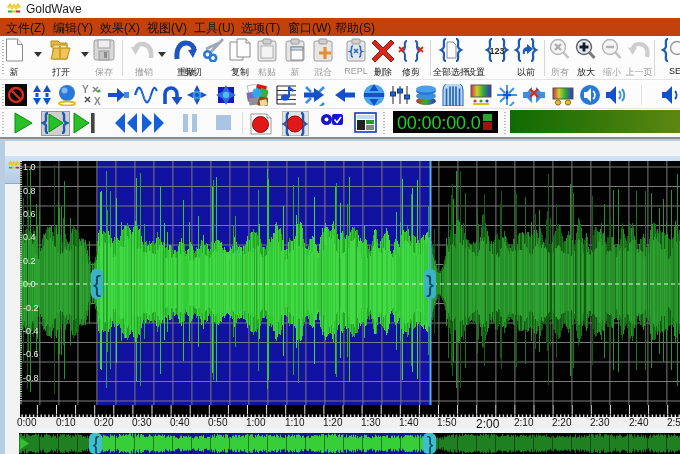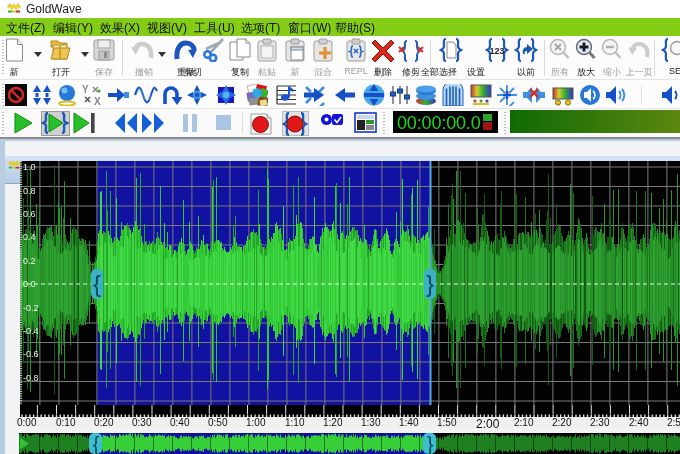--- a/index.html
+++ b/index.html
@@ -10,21 +10,21 @@
  <svg class="abs" style="left:7px;top:3px" width="14" height="12" viewBox="0 0 14 12">
   <path d="M1 5 L3 2 L5 5 L7 2.4 L9 5 L11 2 L13 5" stroke="#e8c825" stroke-width="2.4" fill="none"></path>
   <path d="M1 5 L3 3 L5 5 L7 3.4 L9 5 L11 3 L13 5" stroke="#f5e050" stroke-width="1" fill="none"></path>
   <path d="M1 8.5 H5" stroke="#2bb52b" stroke-width="2"></path>
       <path d="M5 8.5 H9" stroke="#d8c820" stroke-width="2"></path>
       <path d="M9 8.5 H13" stroke="#cc2222" stroke-width="2"></path>
  </svg>
  <span class="abs" style="left:26px;top:2px;font-size:12px;color:#1a1a1a">GoldWave</span>
 </div>
 
-<div class="abs" style="left:0;top:18px;width:680px;height:18px;background:#84cc16;font-size:12px;color:#111">
+<div class="abs" style="left:0;top:18px;width:680px;height:18px;background:#c2410c;font-size:12px;color:#111">
  <span class="abs" style="left:6px;top:2px">文件(Z)</span>
  <span class="abs" style="left:53px;top:2px">编辑(Y)</span>
  <span class="abs" style="left:100px;top:2px">效果(X)</span>
  <span class="abs" style="left:147px;top:2px">视图(V)</span>
  <span class="abs" style="left:194px;top:2px">工具(U)</span>
  <span class="abs" style="left:241px;top:2px">选项(T)</span>
  <span class="abs" style="left:288px;top:2px">窗口(W)</span>
  <span class="abs" style="left:335px;top:2px">帮助(S)</span>
 </div>
 <div class="abs" style="left:0;top:36px;width:680px;height:44px;background:#fcfcfc;border-bottom:1px solid #e4e4e4"></div>
@@ -113,21 +113,21 @@
 <svg class="abs" style="left:398px;top:38px" width="26" height="26" viewBox="0 0 26 26">
     <path d="M9 3C6 3 7 7 7 9c0 2.5-2.5 4-2.5 4S7 14.5 7 17c0 2-1 6 2 6M17 3c3 0 2 4 2 6c0 2.5 2.5 4 2.5 4S19 14.5 19 17c0 2 1 6-2 6" stroke="#1c5ab8" stroke-width="2" fill="none"></path>
     <path d="M1 9l5 5M6 9l-5 5M20 9l5 5M25 9l-5 5" stroke="#d42a1e" stroke-width="1.8"></path>
   </svg>
 <div class="abs" style="left:381px;top:66px;width:60px;text-align:center;font-size:9px;color:#222">修剪</div>
 <div class="abs" style="left:430px;top:40px;width:1px;height:36px;background:#d8d8d8"></div>
 <svg class="abs" style="left:438px;top:38px" width="26" height="24" viewBox="0 0 26 24">
     <path d="M8 1C5 1 6 5 6 8c0 2.5-3 4-3 4s3 1.5 3 4c0 3-1 7 2 7M18 1c3 0 2 4 2 7c0 2.5 3 4 3 4s-3 1.5-3 4c0 3 1 7-2 7" stroke="#1c5ab8" stroke-width="2.2" fill="none"></path>
     <path d="M9 4h6l3 3v13H9z" fill="#fdfdfd" stroke="#8a8a8a"></path>
   </svg>
-<div class="abs" style="left:421px;top:66px;width:60px;text-align:left;font-size:9px;color:#222">全部选择</div>
+<div class="abs" style="left:421px;top:66px;width:60px;text-align:center;font-size:9px;color:#222">全部选择</div>
 <svg class="abs" style="left:484px;top:38px" width="26" height="24" viewBox="0 0 26 24">
     <path d="M8 1C5 1 6 5 6 8c0 2.5-3 4-3 4s3 1.5 3 4c0 3-1 7 2 7M18 1c3 0 2 4 2 7c0 2.5 3 4 3 4s-3 1.5-3 4c0 3 1 7-2 7" stroke="#1c5ab8" stroke-width="2.2" fill="none"></path>
     <text x="13" y="16" font-size="9" font-weight="bold" fill="#222" text-anchor="middle" font-family="Liberation Sans">123</text>
   </svg>
 <div class="abs" style="left:467px;top:66px;width:60px;text-align:left;font-size:9px;color:#222">设置</div>
 <svg class="abs" style="left:513px;top:38px" width="26" height="24" viewBox="0 0 26 24">
     <path d="M8 1C5 1 6 5 6 8c0 2.5-3 4-3 4s3 1.5 3 4c0 3-1 7 2 7M18 1c3 0 2 4 2 7c0 2.5 3 4 3 4s-3 1.5-3 4c0 3 1 7-2 7" stroke="#1c5ab8" stroke-width="2.2" fill="none"></path>
     <path d="M10 16c-1-4 1-7 4-7l0-3 6 5-6 5 0-3c-2 0-3 1-2 3z" fill="#1c5ab8"></path>
   </svg>
 <div class="abs" style="left:496px;top:66px;width:60px;text-align:center;font-size:9px;color:#222">以前</div>

